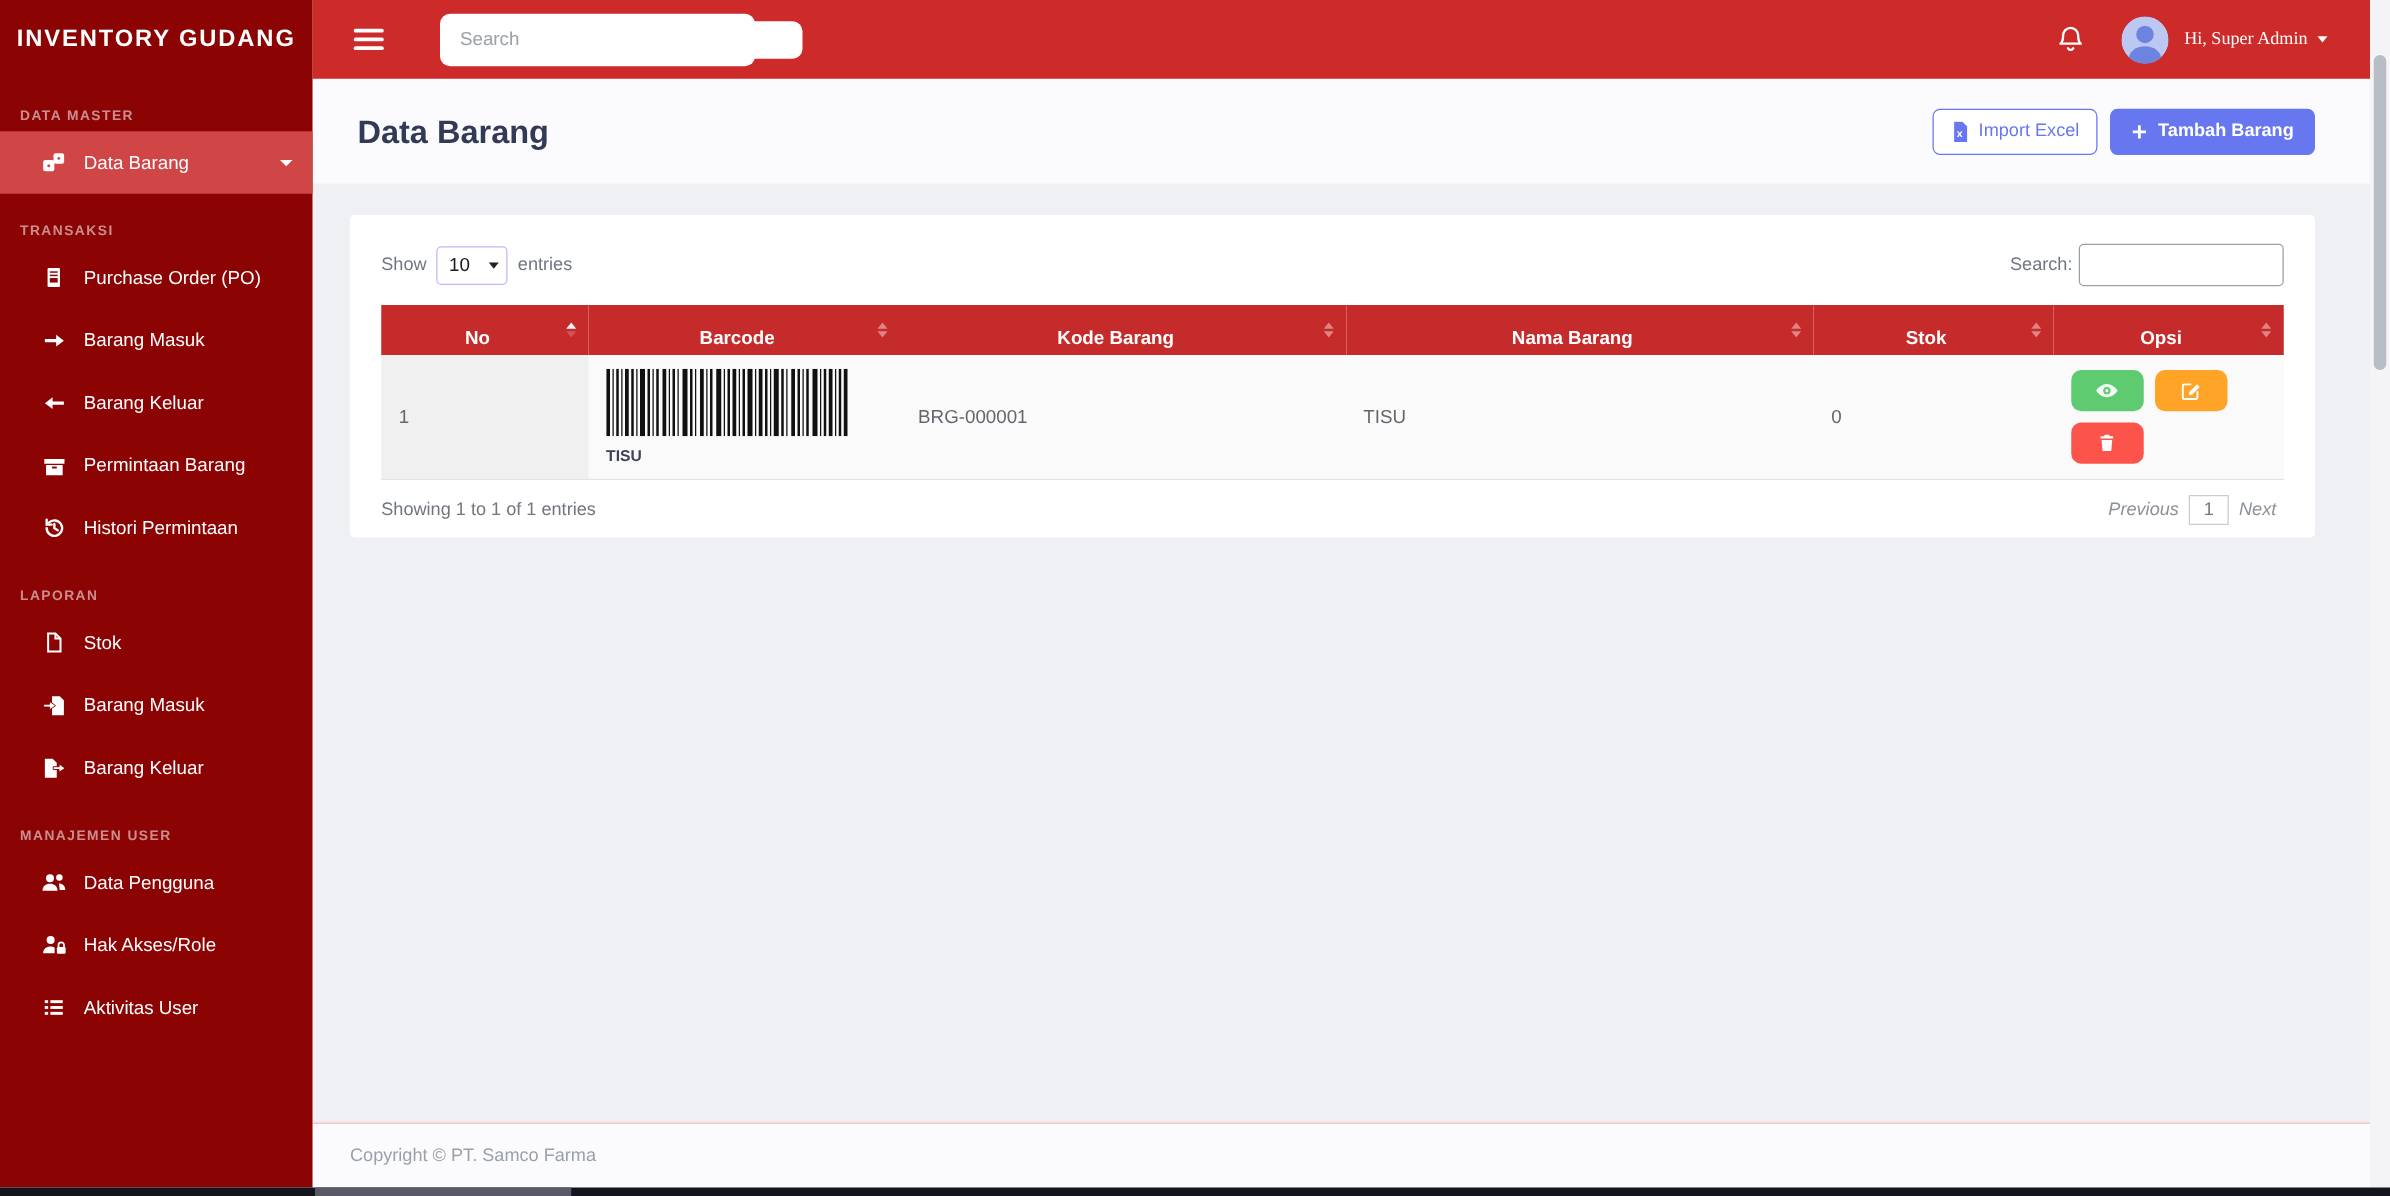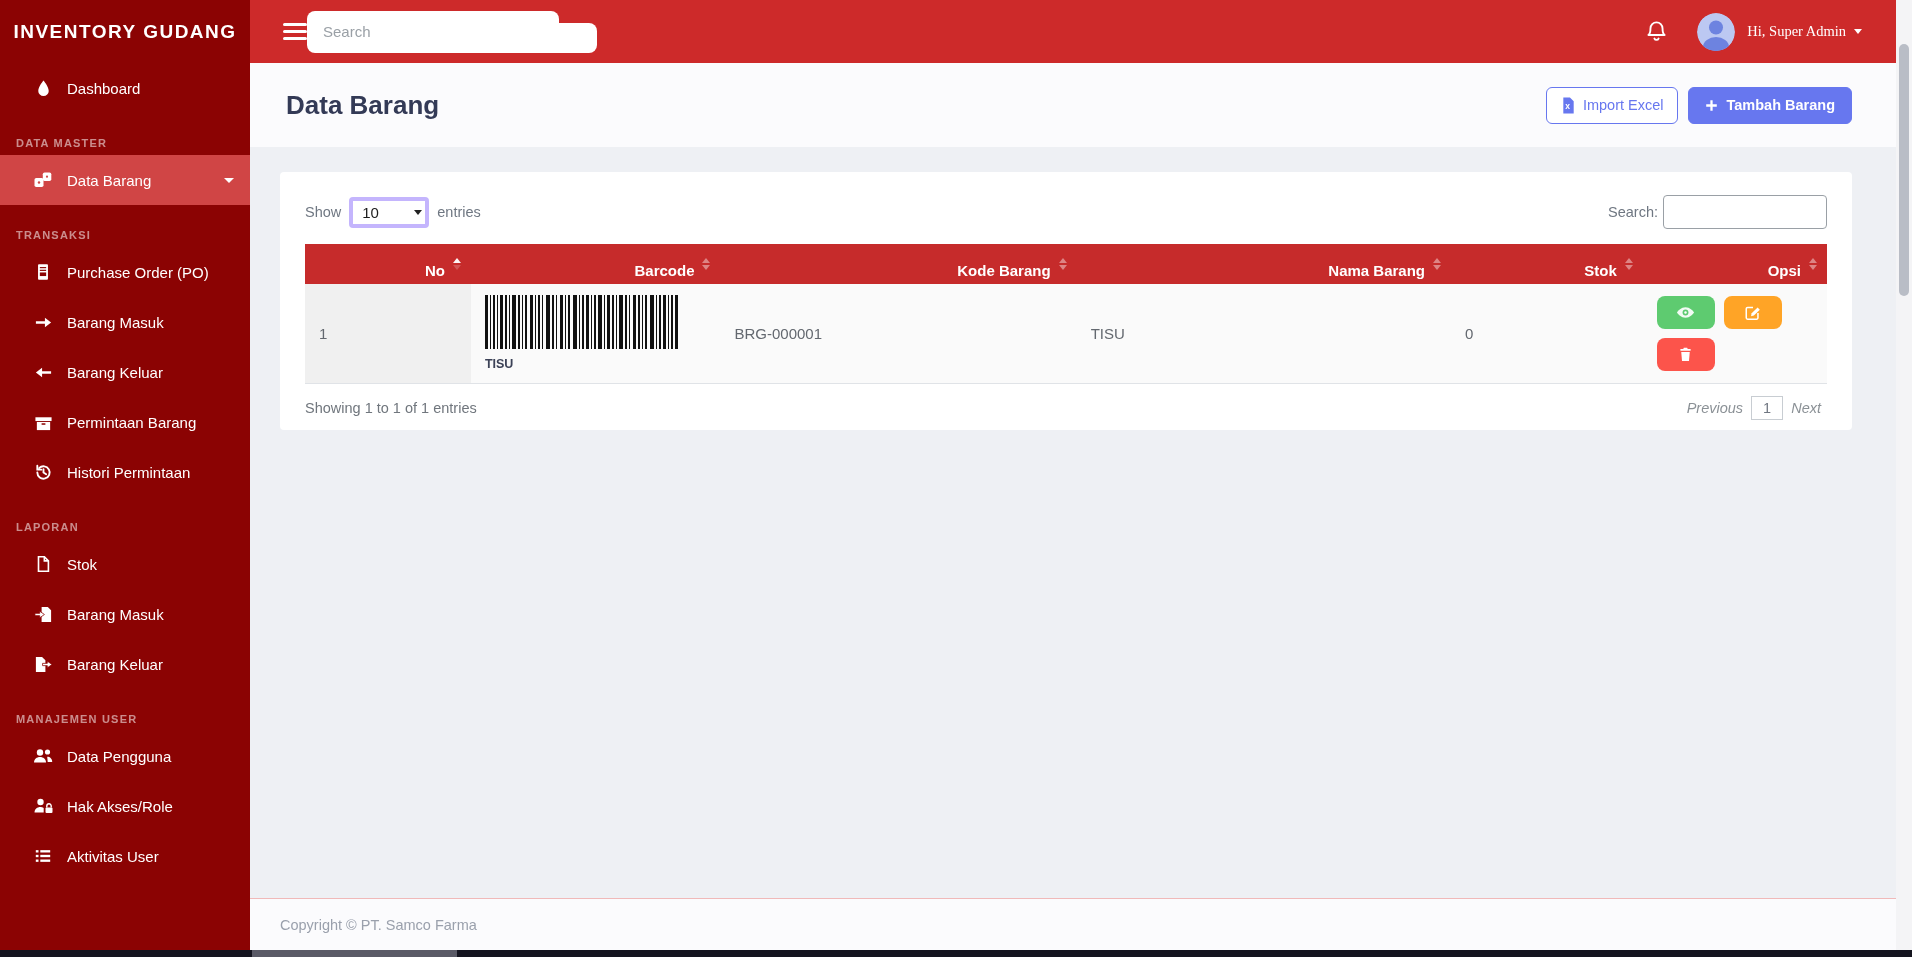--- a/index.html
+++ b/index.html
@@ -12,21 +12,21 @@
   .menu-item { display:flex; align-items:center; height:50px; padding:0 16px 0 32px; color:#fff; font-size:15px; cursor:pointer; }
   .menu-item.active { background:#d04545; }
   .mi-icon { width:22px; margin-right:13px; display:flex; justify-content:center; align-items:center; }
   .menu-section { padding:24px 16px 6px 16px; font-size:11px; font-weight:bold; letter-spacing:1.2px; color:rgba(255,255,255,.55); }
   .caret-down { margin-left:auto; width:0; height:0; border-left:5px solid transparent; border-right:5px solid transparent; border-top:5px solid #fff; }
 
   
   .navbar { position:absolute; left:250px; top:0; right:16px; height:63px; background:#cd2a2a; display:flex; align-items:center; padding:0 34px 0 33px; z-index:4; }
   .hamburger { width:24px; cursor:pointer; }
   .hamburger span { display:block; height:3px; background:#fff; border-radius:2px; margin:4px 0; }
-  .nav-search { display:flex; align-items:flex-end; }
+  .nav-search { display:flex; align-items:center; margin-left:45px; }
   .nav-search input { width:252px; height:42px; border:none; border-radius:8px; padding:0 16px; font-size:15px; color:#495057; outline:none; background:#fff; position:relative; z-index:2; }
   .nav-search input::placeholder { color:#9aa0a6; }
   .nav-search button { height:30px; width:48px; margin-left:-10px; border:none; background:#fff; border-radius:0 8px 8px 0; cursor:pointer; }
   .nav-right { margin-left:auto; display:flex; align-items:center; }
   .bell-wrap { margin-right:28px; cursor:pointer; display:flex; }
   .user-menu { display:flex; align-items:center; cursor:pointer;font-family:Liberation Serif, serif; }
   .avatar { width:38px; height:38px; border-radius:50%; overflow:hidden; margin-right:12px; }
   .user-name { color:#fff; font-size:14.5px; }
   .user-caret { margin-left:8px; width:0; height:0; border-left:4.5px solid transparent; border-right:4.5px solid transparent; border-top:5px solid #fff; }
 
@@ -36,27 +36,27 @@
   .header-actions { margin-left:auto; display:flex; gap:10px; }
   .btn-outline { height:37px; padding:0 14px; background:#fff; border:1px solid #6777ef; color:#6777ef; border-radius:6px; font-size:14.5px; display:flex; align-items:center; gap:7px; cursor:pointer; font-family:inherit; }
   .btn-primary { height:37px; padding:0 16px; background:#6777ef; border:1px solid #6777ef; color:#fff; border-radius:6px; font-size:14.5px; font-weight:bold; display:flex; align-items:center; gap:8px; cursor:pointer; font-family:inherit; }
 
   
   .content { position:absolute; left:250px; top:147px; right:16px; bottom:59px; background:#eef0f4; }
   .card { position:absolute; left:30px; top:25px; width:1572px; height:258px; background:#fff; border-radius:4px; padding:23px 25px; }
   .table-controls { display:flex; align-items:center; margin-bottom:15px; color:#6f7782; font-size:14.5px; }
   .show-group { display:flex; align-items:center; gap:8px; }
   .select-wrap { position:relative; }
-  .select-wrap select { appearance:none; -webkit-appearance:none; width:80px; height:31px; border:4px solid #c4b5fd; border-radius:4px; background:#fff; font-size:15px; color:#1d1d1d; padding:0 18px 0 9px; font-family:inherit; cursor:pointer; }
+  .select-wrap select { appearance:none; -webkit-appearance:none; width:57px; height:31px; border:1px solid #c4b5fd; border-radius:4px; background:#fff; font-size:15px; color:#1d1d1d; padding:0 18px 0 9px; font-family:inherit; cursor:pointer; }
   .select-chevron { position:absolute; right:7px; top:13px; width:0; height:0; border-left:4px solid transparent; border-right:4px solid transparent; border-top:5px solid #222; pointer-events:none; }
   .search-group { margin-left:auto; display:flex; align-items:center; gap:5px; }
   .search-group input { width:164px; height:34px; border:1px solid #9aa0a6; border-radius:4px; padding:0 8px; font-size:14px; color:#333; outline:none; background:#fff; }
 
   table { width:100%; border-collapse:collapse; table-layout:fixed; }
-  thead th { background:#c62b2b; color:#fff; font-size:15px; font-weight:bold; text-align:right; height:40px; padding:12px 26px 0 14px; position:relative; cursor:pointer; }
+  thead th { background:#c62b2b; color:#fff; font-size:15px; font-weight:bold; text-align:center; height:40px; padding:12px 26px 0 14px; position:relative; cursor:pointer; }
   .sort-icons { position:absolute; right:10px; top:50%; transform:translateY(-50%); display:flex; flex-direction:column; gap:2px; }
   .arr-up { width:0; height:0; border-left:4.5px solid transparent; border-right:4.5px solid transparent; border-bottom:5.5px solid rgba(255,255,255,.42); }
   .arr-down { width:0; height:0; border-left:4.5px solid transparent; border-right:4.5px solid transparent; border-top:5.5px solid rgba(255,255,255,.42); }
   .arr-up.on { border-bottom-color:rgba(255,255,255,.95); }
   .arr-down.off { border-top-color:rgba(255,255,255,.2); }
   tbody td { background:#fafafa; padding:10px 14px; font-size:15px; color:#63686f; border-bottom:1px solid #e0e3e7; height:99px; vertical-align:middle; }
   tbody td.sorted { background:#f0f0f0; }
   .barcode-label { font-size:12.5px; font-weight:bold; color:#3c4257; margin-top:5px; }
   .actions { display:flex; flex-wrap:wrap; gap:9px; width:132px; }
   .action-btn { width:58px; height:33px; border:none; border-radius:8px; display:flex; align-items:center; justify-content:center; cursor:pointer; }
@@ -77,28 +77,20 @@
   .v-thumb { position:absolute; left:3px; top:44px; width:10px; height:252px; background:#b9bdc6; border-radius:6px; cursor:pointer; }
   .h-scrollbar { position:absolute; left:0; bottom:0; width:1912px; height:7px; background:#14141f; z-index:9; }
   .h-thumb { position:absolute; left:252px; top:0; width:205px; height:7px; background:#5a5a66; cursor:pointer; }
 </style>
 </head>
 <body>
 
 <aside class="sidebar">
   <div class="brand">INVENTORY GUDANG</div>
 
-  <div class="menu-item">
-    <span class="mi-icon">
-      <svg width="19" height="19" viewBox="0 0 20 20">
-          <path fill="#fff" d="M10 1.5C10 1.5 4.5 8 4.5 12.5a5.5 5.5 0 0 0 11 0C15.5 8 10 1.5 10 1.5z"></path>
-        </svg>
-    </span>
-    <span>Dashboard</span>
-  </div>
 
   <div class="menu-section">DATA MASTER</div>
 
   <div class="menu-item active">
     <span class="mi-icon">
       <svg width="20" height="20" viewBox="0 0 20 20">
           <rect x="1.5" y="8" width="9" height="9" rx="1.8" fill="#fff"></rect>
           <rect x="9.8" y="2.5" width="8.5" height="8.5" rx="1.8" fill="#fff"></rect>
           <circle cx="6" cy="12.5" r="1.2" fill="#d04545"></circle>
           <circle cx="14" cy="6.7" r="1.1" fill="#d04545"></circle>

